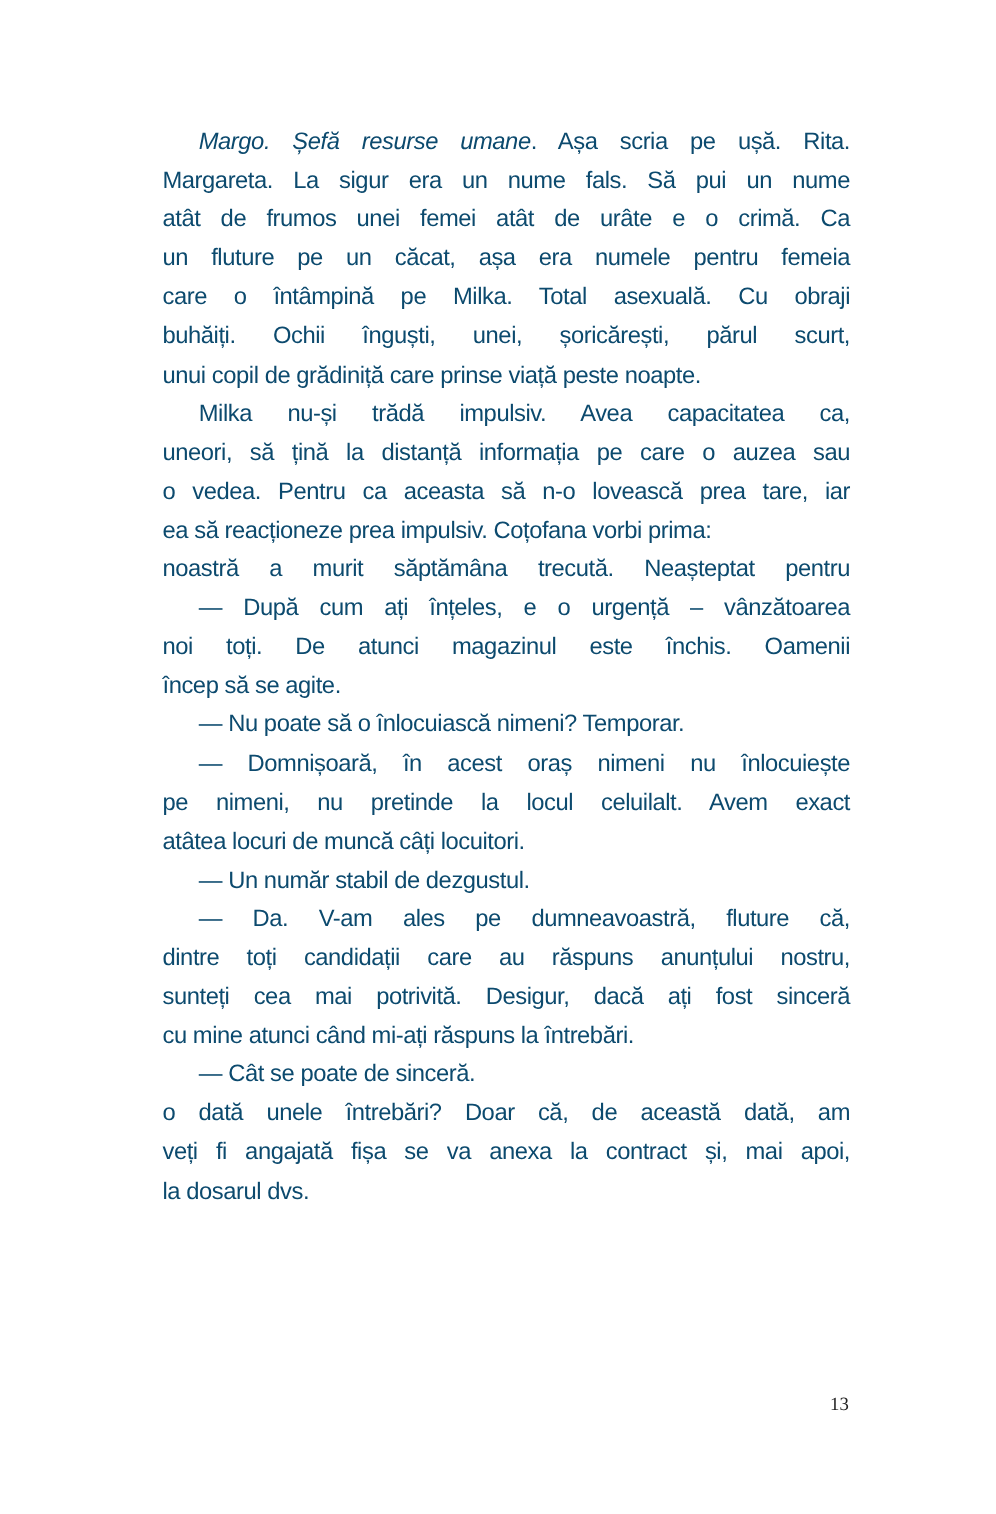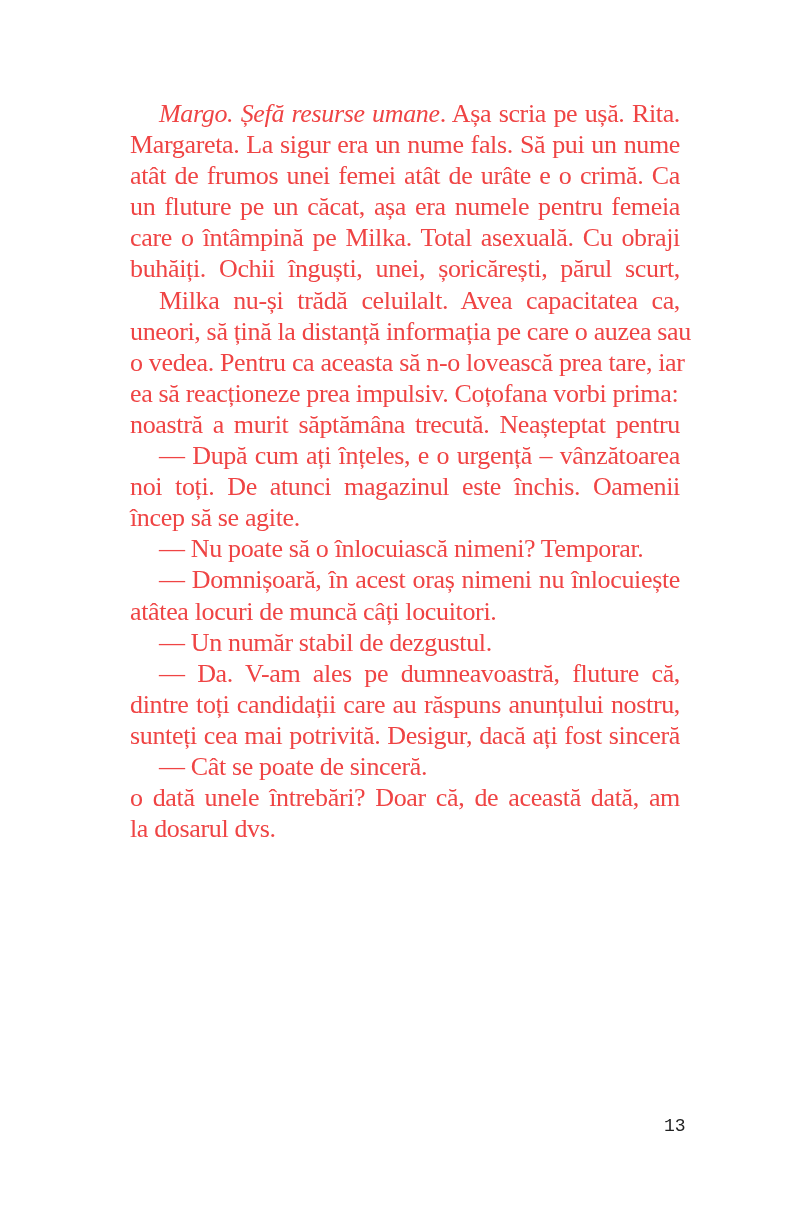--- a/index.html
+++ b/index.html
@@ -11,24 +11,24 @@
       width: 797px;
       height: 1211px;
       position: relative;
       overflow: hidden;
     }
     .page {
       position: absolute;
       left: 130px;
       top: 98px;
       width: 550px;
-      font-family: Liberation Serif, serif;
-      font-size: 26px;
+      font-family: Liberation Sans, sans-serif;
+      font-size: 19px;
       line-height: 31.1px;
-      color: #ef4444;
+      color: #0c4a6e;
       letter-spacing: -0.35px;
     }
     .line {
       display: block;
       white-space: nowrap;
       text-align: justify;
       text-align-last: justify;
       height: 31.1px;
     }
     .line.last {
@@ -37,76 +37,80 @@
     .line.indent {
       padding-left: 29px;
     }
     .it {
       font-style: italic;
     }
     .page-number {
       position: absolute;
       left: 664px;
       top: 1116px;
-      font-family: Liberation Mono, monospace;
-      font-size: 18px;
+      font-family: Liberation Serif, serif;
+      font-size: 15px;
       color: #222;
     }
   </style>
 </head>
 <body>
 
 <div class="page">
 
   <div>
     <span class="line indent"><span class="it">Margo. Șefă resurse umane</span><span>. Așa scria pe ușă. Rita.</span></span>
     <span class="line">Margareta. La sigur era un nume fals. Să pui un nume</span>
     <span class="line">atât de frumos unei femei atât de urâte e o crimă. Ca</span>
     <span class="line">un fluture pe un căcat, așa era numele pentru femeia</span>
     <span class="line">care o întâmpină pe Milka. Total asexuală. Cu obraji</span>
     <span class="line">buhăiți. Ochii înguști, unei, șoricărești, părul scurt,</span>
+    <span class="line last">unui copil de grădiniță care prinse viață peste noapte.</span>
   </div>
 
   <div>
-    <span class="line indent">Milka nu-și trădă celuilalt. Avea capacitatea ca,</span>
+    <span class="line indent">Milka nu-și trădă impulsiv. Avea capacitatea ca,</span>
     <span class="line">uneori, să țină la distanță informația pe care o auzea sau</span>
     <span class="line">o vedea. Pentru ca aceasta să n-o lovească prea tare, iar</span>
     <span class="line last">ea să reacționeze prea impulsiv. Coțofana vorbi prima:</span>
   </div>
 
   <div>
     <span class="line">noastră a murit săptămâna trecută. Neașteptat pentru</span>
     <span class="line indent">— După cum ați înțeles, e o urgență – vânzătoarea</span>
     <span class="line">noi toți. De atunci magazinul este închis. Oamenii</span>
     <span class="line last">încep să se agite.</span>
   </div>
 
   <div>
     <span class="line indent last">— Nu poate să o înlocuiască nimeni? Temporar.</span>
   </div>
 
   <div>
     <span class="line indent">— Domnișoară, în acest oraș nimeni nu înlocuiește</span>
+    <span class="line">pe nimeni, nu pretinde la locul celuilalt. Avem exact</span>
     <span class="line last">atâtea locuri de muncă câți locuitori.</span>
   </div>
 
   <div>
     <span class="line indent last">— Un număr stabil de dezgustul.</span>
   </div>
 
   <div>
     <span class="line indent">— Da. V-am ales pe dumneavoastră, fluture că,</span>
     <span class="line">dintre toți candidații care au răspuns anunțului nostru,</span>
     <span class="line">sunteți cea mai potrivită. Desigur, dacă ați fost sinceră</span>
+    <span class="line last">cu mine atunci când mi-ați răspuns la întrebări.</span>
   </div>
 
   <div>
     <span class="line indent last">— Cât se poate de sinceră.</span>
   </div>
 
   <div>
     <span class="line">o dată unele întrebări? Doar că, de această dată, am</span>
+    <span class="line">veți fi angajată fișa se va anexa la contract și, mai apoi,</span>
     <span class="line last">la dosarul dvs.</span>
   </div>
 
 </div>
 
 <div class="page-number">13</div>
 
 </body></html>

